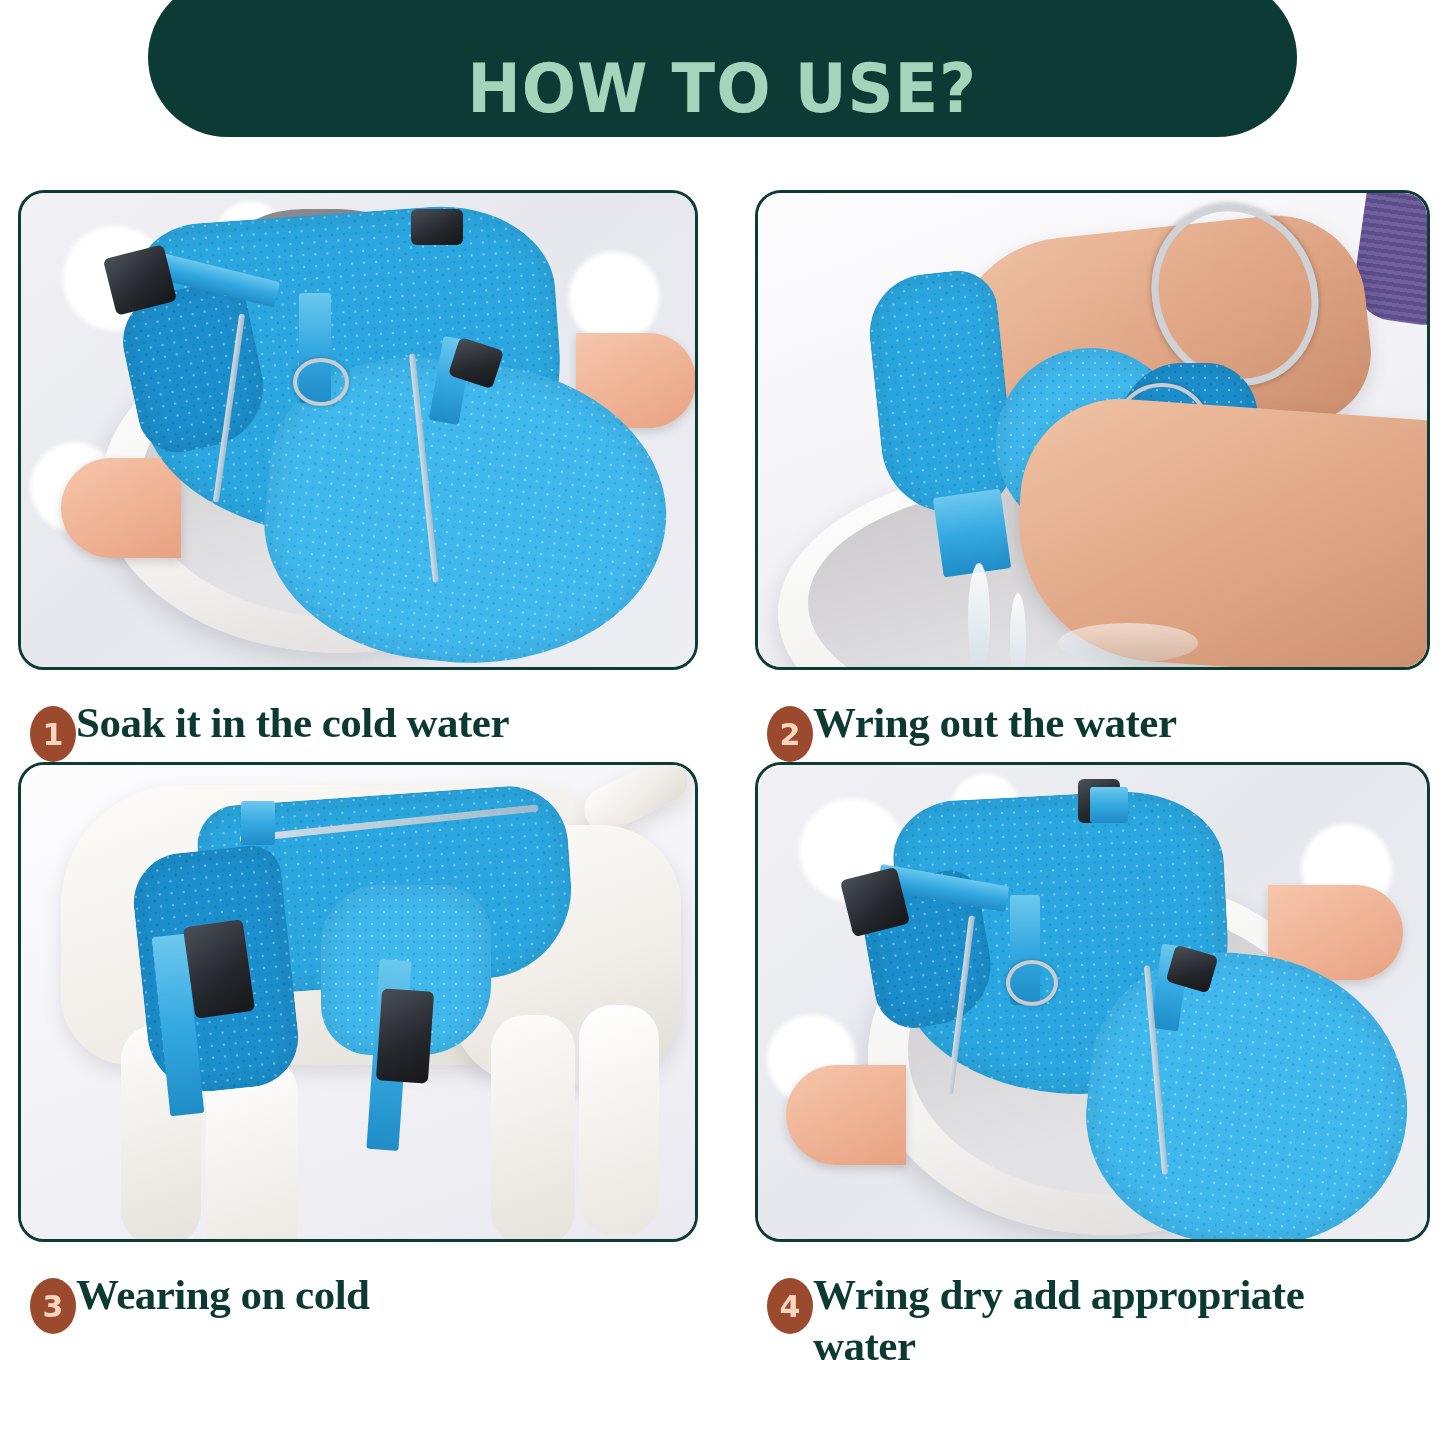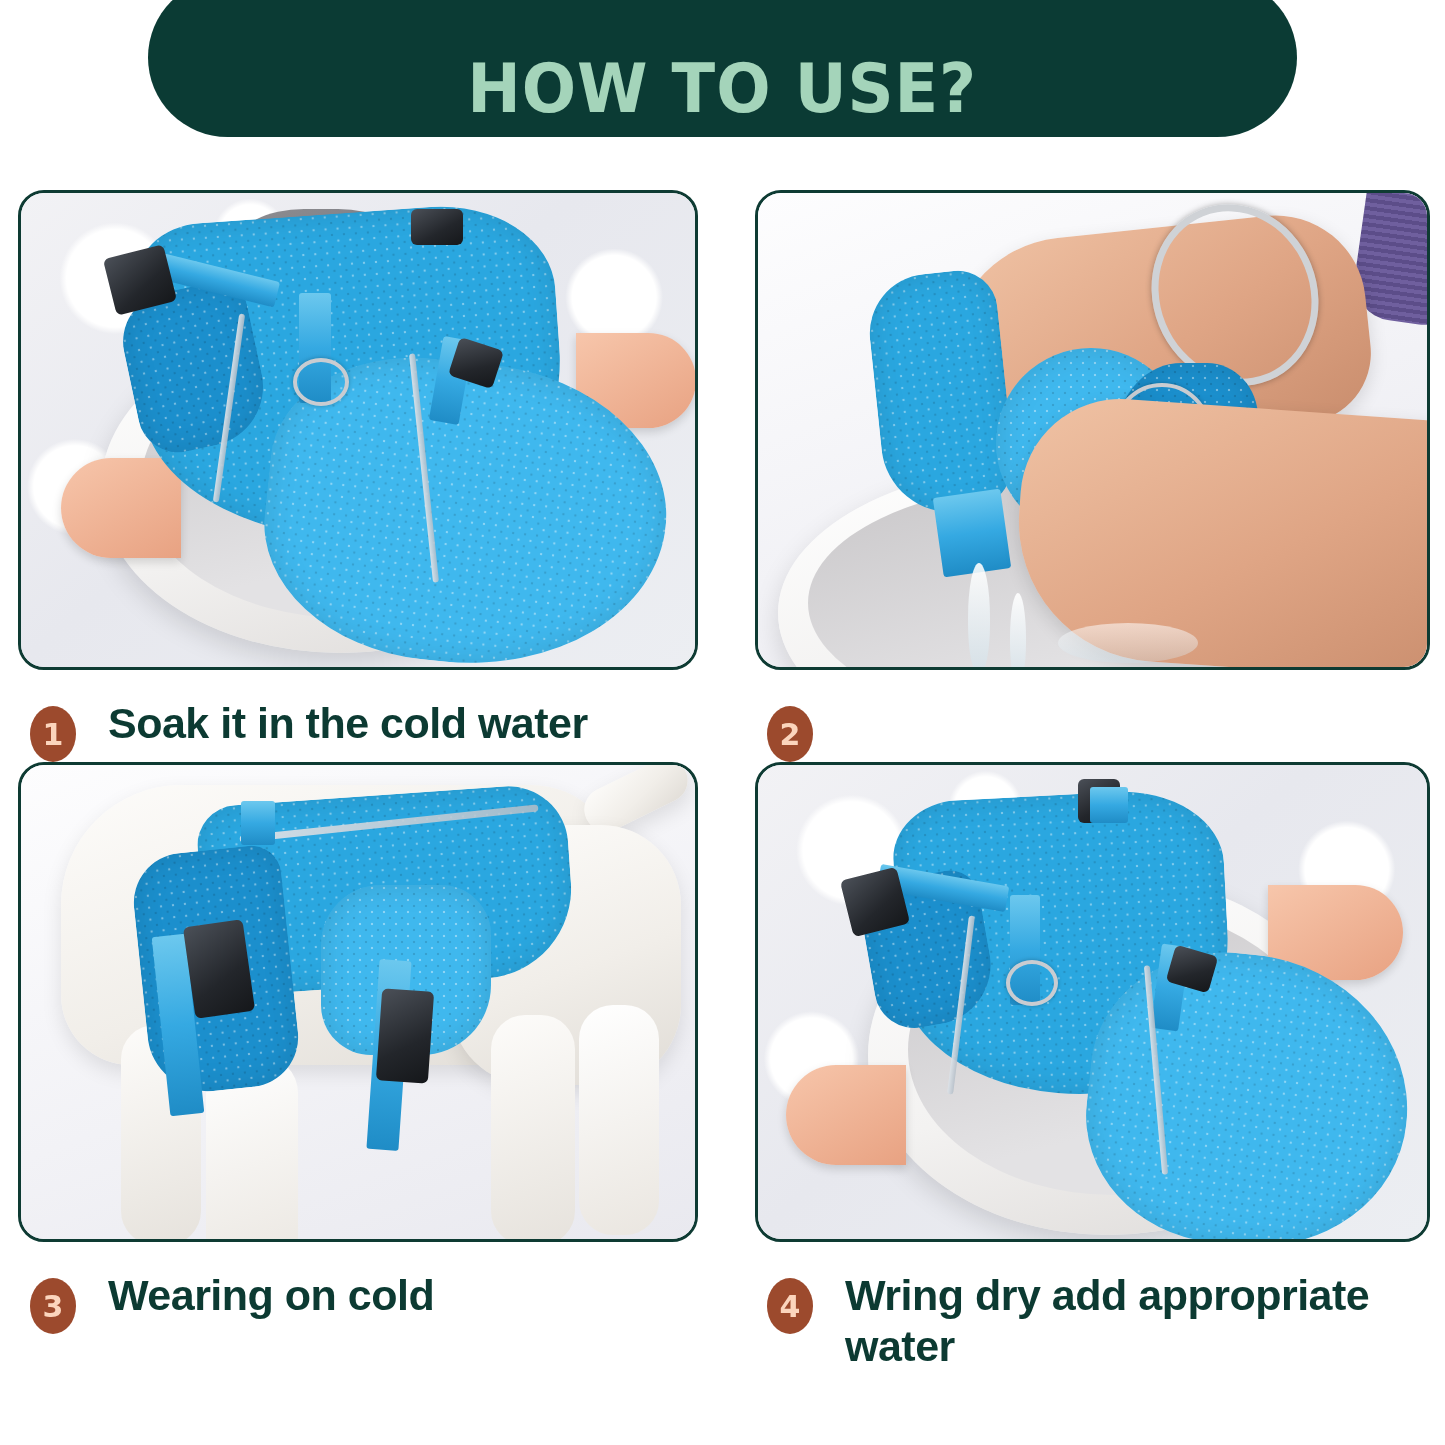--- a/index.html
+++ b/index.html
@@ -92,26 +92,25 @@
     color: #fbd5bd;
     font-size: 30px;
     font-weight: bold;
     display: flex;
     align-items: center;
     justify-content: center;
     margin-top: 8px;
     font-family: "DejaVu Sans", sans-serif;
   }
   .caption-text {
-    margin-left: 32px;
     color: #0c3a32;
     font-size: 43px;
     font-weight: bold;
     line-height: 1.18;
-    font-family: Liberation Sans, sans-serif;
+    font-family: Liberation Serif, serif;
     letter-spacing: -0.5px;
     max-width: 580px;
   }
 
   
   
   
   .bg-bubble {
     position: absolute; inset: 0;
     background:
@@ -280,20 +279,21 @@
 
           <div class="hand" style="left:260px; top:215px; width:460px; height:260px; border-radius:100px 60px 60px 140px; transform:rotate(4deg);"></div>
 
           <div class="waterdrop" style="left:210px; top:370px; width:22px; height:110px;"></div>
           <div class="waterdrop" style="left:252px; top:400px; width:16px; height:90px;"></div>
           <div class="waterdrop" style="left:300px; top:430px; width:140px; height:40px; border-radius:50%; opacity:0.6;"></div>
         </div>
       </div>
       <div class="caption">
         <div class="badge">2</div>
+        <div class="caption-text">Wring out the water</div>
       </div>
     </div>
   </div>
 
   <div class="row row-2">
 
     <div class="cell left">
       <div class="photo">
         <div class="photo-inner">
           <div class="bg-plain"></div>

